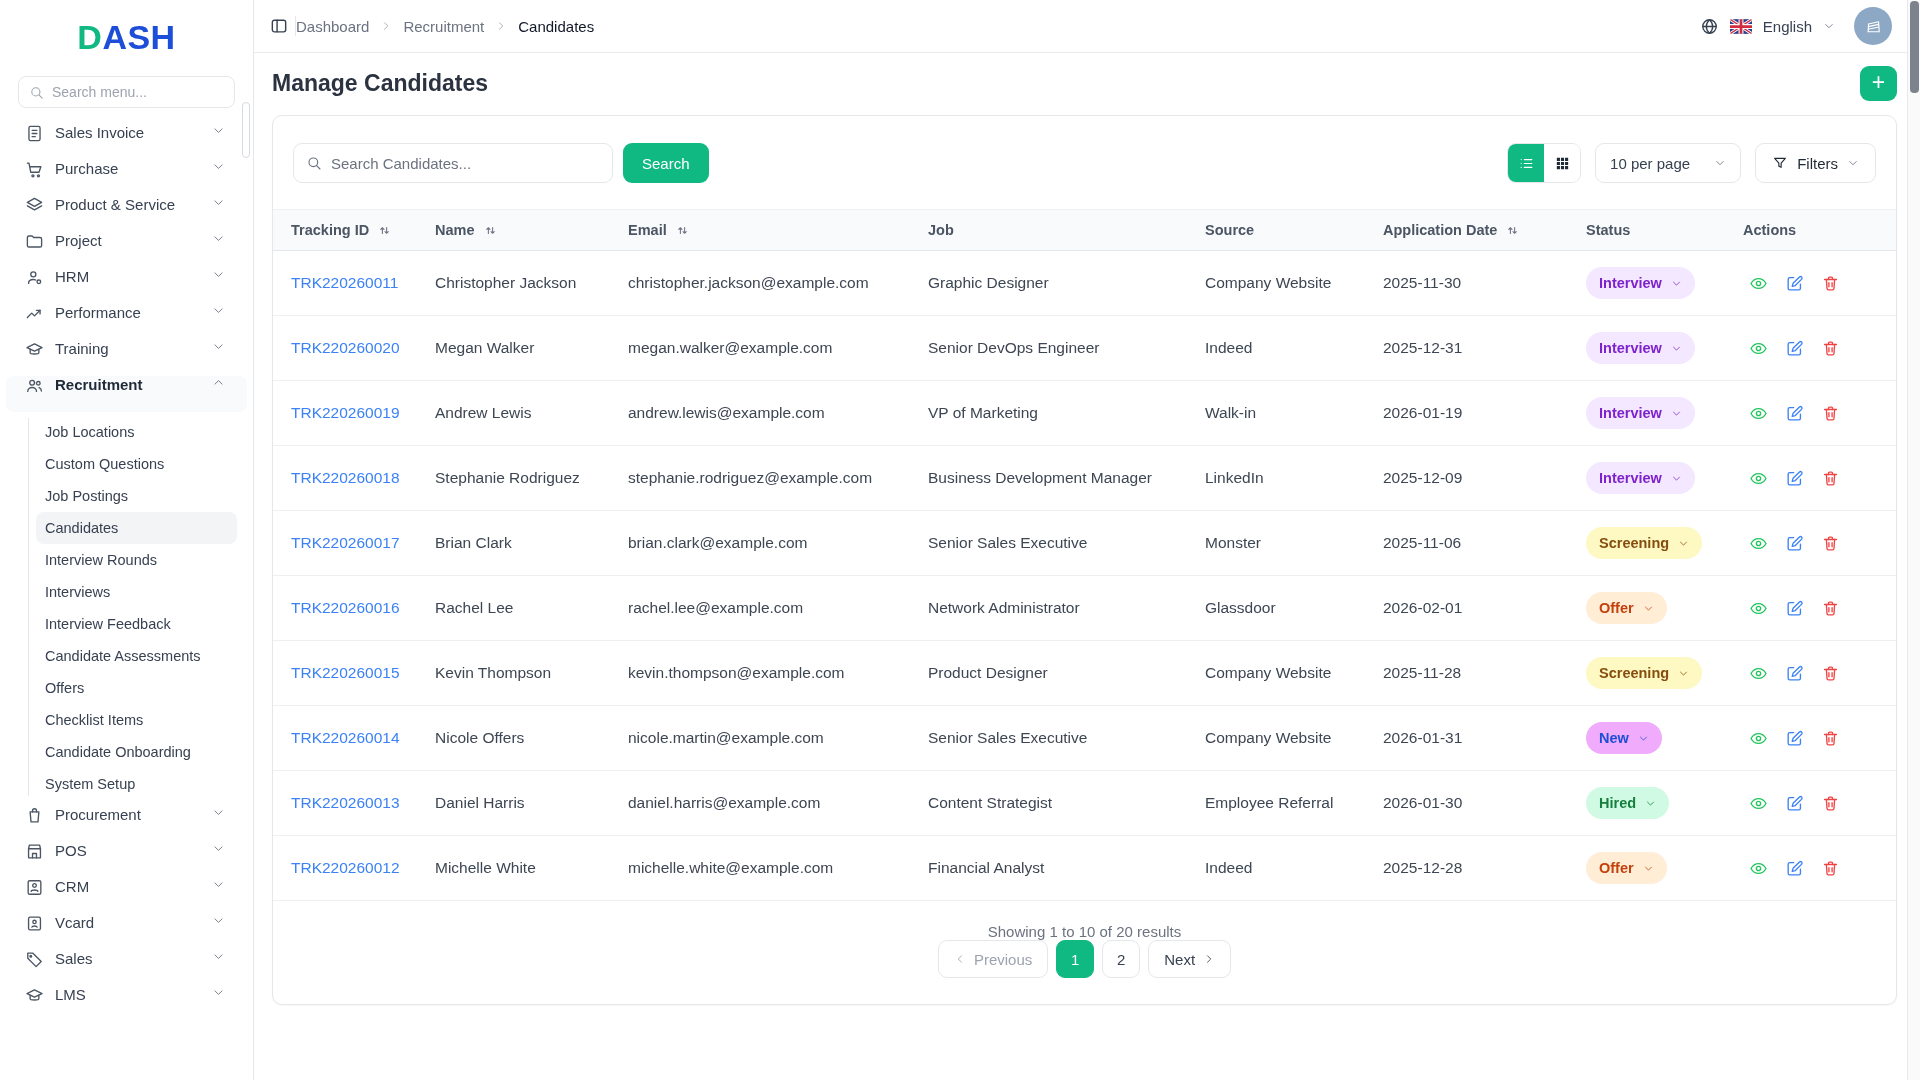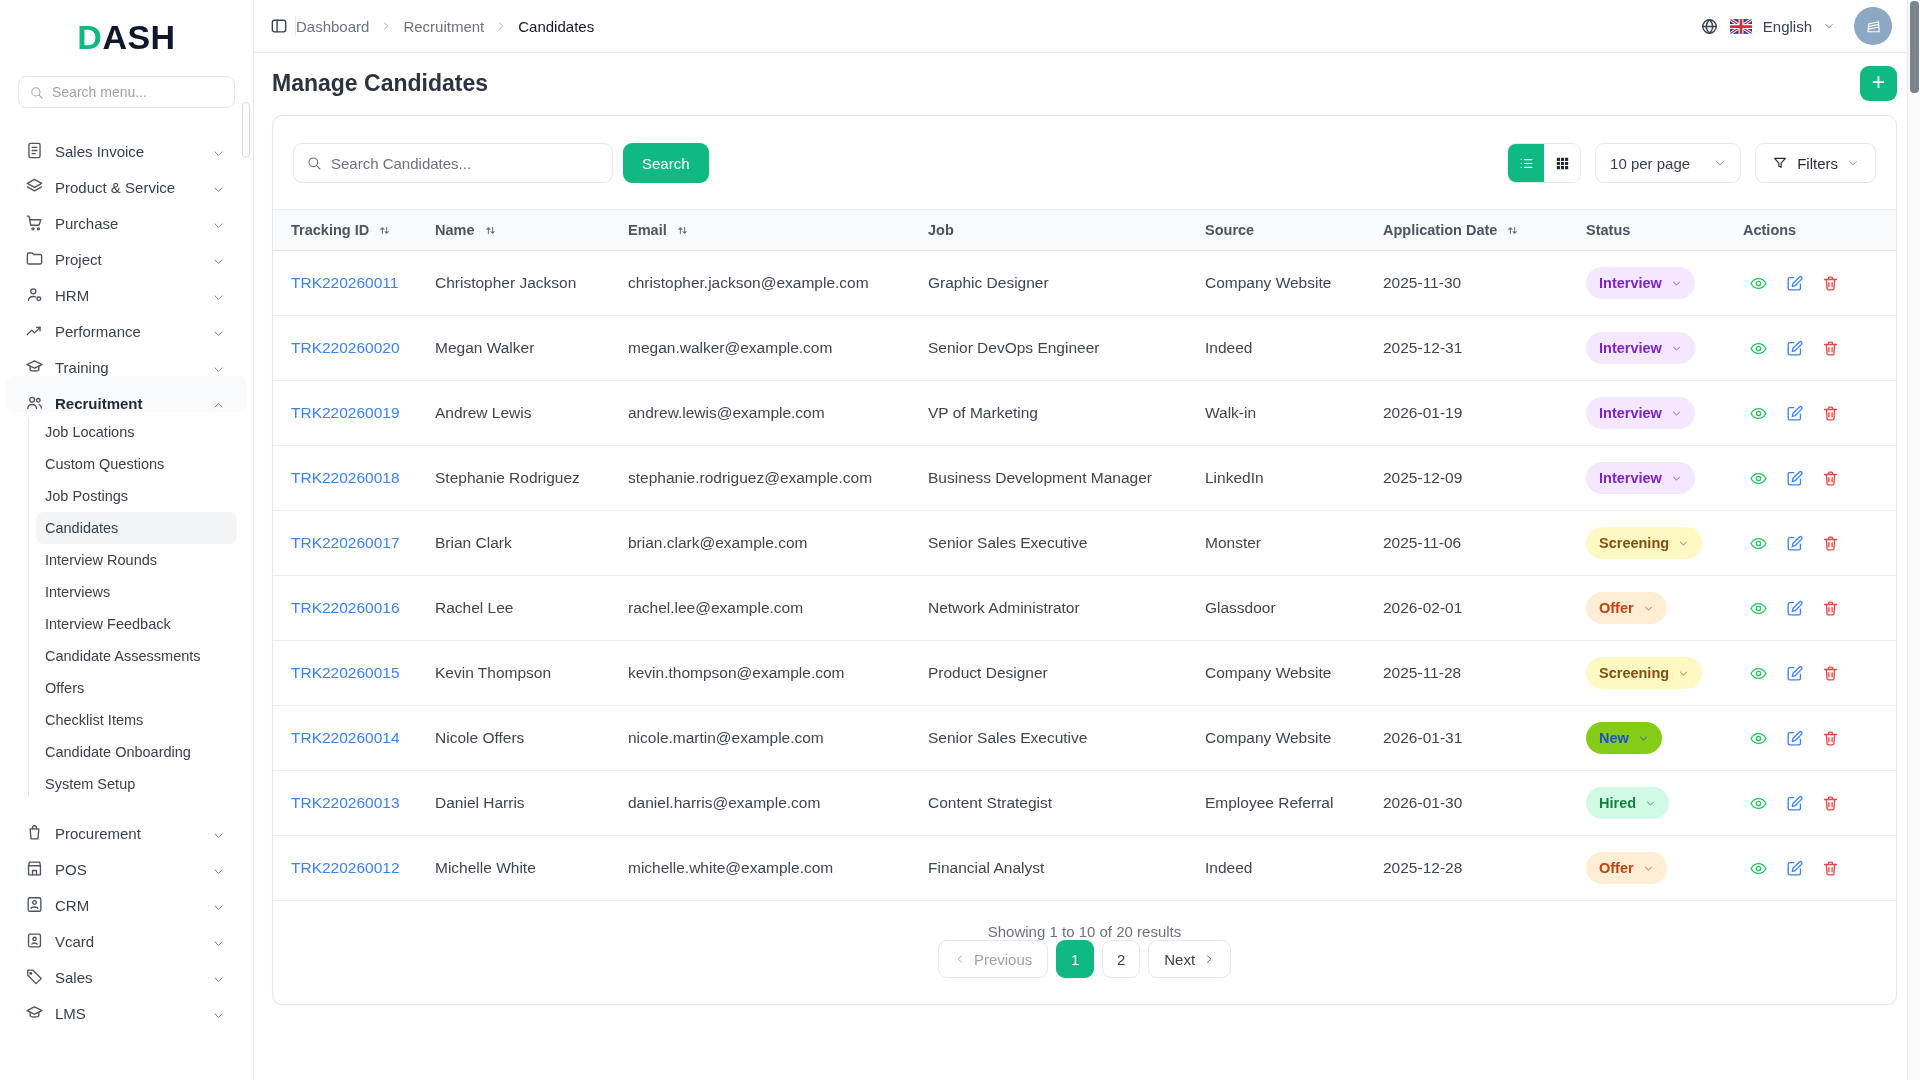--- a/index.html
+++ b/index.html
@@ -11,31 +11,31 @@
   }
   .app { display:flex; width:1920px; height:1080px; position:relative; }
 
   
   .sidebar {
     width:254px; min-width:254px; height:100%; background:#fff;
     border-right:1px solid #e5e7eb; position:relative; overflow:hidden;
   }
   .logo { padding:20px 0 8px; text-align:center; font-size:34px; font-weight:800; letter-spacing:.5px; line-height:1; }
   .logo .logo-d { color:#10b981; }
-  .logo .logo-rest { color:#0f172a; }
+  .logo .logo-rest { color:#1d4ed8; }
   .side-search {
     margin:14px 18px 16px; height:32px; border:1px solid #e5e7eb; border-radius:8px;
     display:flex; align-items:center; gap:8px; padding:0 10px; background:#fff; color:#9ca3af;
   }
   .side-search svg { width:15px; height:15px; }
   .side-search input { border:none; outline:none; width:100%; font-size:14px; color:#374151; font-family:inherit; background:transparent; }
   .side-search input::placeholder { color:#9ca3af; }
   .menu { padding-bottom:8px; }
   .nav-item {
-    display:flex; align-items:flex-end; gap:11px; height:36px; padding:0 22px 0 19px;
+    display:flex; align-items:flex-start; gap:11px; height:36px; padding:0 22px 0 19px;
     font-size:15px; color:#374151; cursor:pointer; border-radius:8px; margin:0 6px;
   }
   .nav-item .nav-icon { width:19px; height:19px; color:#4b5563; flex:0 0 19px; display:flex; }
   .nav-item .nav-icon svg { width:19px; height:19px; }
   .nav-item .nav-label { flex:1; white-space:nowrap; }
   .nav-item .chev { width:13px; height:13px; color:#6b7280; display:flex; }
   .nav-item .chev svg { width:13px; height:13px; }
   .nav-item.expanded { background:#f9fafb; }
   .nav-item.expanded .nav-label { font-weight:700; color:#1f2937; }
   .submenu { position:relative; padding:4px 0 6px; }
@@ -200,43 +200,43 @@
                 <path d="M5.5 9l6.5 6.5L18.5 9"></path>
               </svg>
             </span>
           </div>
 
         </div>
         <div class="nav-group">
           <div class="nav-item">
             <span class="nav-icon">
               <svg viewBox="0 0 24 24" fill="none" stroke="currentColor" stroke-width="1.7" stroke-linecap="round" stroke-linejoin="round">
-                <path d="M12 3L3 8l9 5 9-5-9-5z"></path>
-                <path d="M3 12.5l9 5 9-5"></path>
-              </svg>
-            </span>
-            <span class="nav-label">Product &amp; Service</span>
-            <span class="chev">
-              <svg viewBox="0 0 24 24" fill="none" stroke="currentColor" stroke-width="1.7" stroke-linecap="round" stroke-linejoin="round">
-                <path d="M5.5 9l6.5 6.5L18.5 9"></path>
-              </svg>
-            </span>
-          </div>
-
-        </div>
-        <div class="nav-group">
-          <div class="nav-item">
-            <span class="nav-icon">
-              <svg viewBox="0 0 24 24" fill="none" stroke="currentColor" stroke-width="1.7" stroke-linecap="round" stroke-linejoin="round">
                 <circle cx="10" cy="20" r="1.3"></circle>
                 <circle cx="17" cy="20" r="1.3"></circle>
                 <path d="M3 4h2l2.3 11.5h10.4L20 8.5H6"></path>
               </svg>
             </span>
             <span class="nav-label">Purchase</span>
+            <span class="chev">
+              <svg viewBox="0 0 24 24" fill="none" stroke="currentColor" stroke-width="1.7" stroke-linecap="round" stroke-linejoin="round">
+                <path d="M5.5 9l6.5 6.5L18.5 9"></path>
+              </svg>
+            </span>
+          </div>
+
+        </div>
+        <div class="nav-group">
+          <div class="nav-item">
+            <span class="nav-icon">
+              <svg viewBox="0 0 24 24" fill="none" stroke="currentColor" stroke-width="1.7" stroke-linecap="round" stroke-linejoin="round">
+                <path d="M12 3L3 8l9 5 9-5-9-5z"></path>
+                <path d="M3 12.5l9 5 9-5"></path>
+              </svg>
+            </span>
+            <span class="nav-label">Product &amp; Service</span>
             <span class="chev">
               <svg viewBox="0 0 24 24" fill="none" stroke="currentColor" stroke-width="1.7" stroke-linecap="round" stroke-linejoin="round">
                 <path d="M5.5 9l6.5 6.5L18.5 9"></path>
               </svg>
             </span>
           </div>
 
         </div>
         <div class="nav-group">
           <div class="nav-item">
@@ -943,21 +943,21 @@
             </td>
           </tr>
               <tr>
             <td><a class="link">TRK220260014</a></td>
             <td>Nicole Offers</td>
             <td>nicole.martin@example.com</td>
             <td>Senior Sales Executive</td>
             <td>Company Website</td>
             <td>2026-01-31</td>
             <td>
-              <span class="badge" style="background: #84cc16; color: rgb(29, 78, 216);">
+              <span class="badge" style="background: #f0abfc; color: rgb(29, 78, 216);">
                 <span>New</span>
                 <span class="badge-chev">
                       <svg viewBox="0 0 24 24" fill="none" stroke="currentColor" stroke-width="1.7" stroke-linecap="round" stroke-linejoin="round">
                         <path d="M5.5 9l6.5 6.5L18.5 9"></path>
                       </svg>
                     </span>
               </span>
             </td>
             <td>
               <div class="actions">

